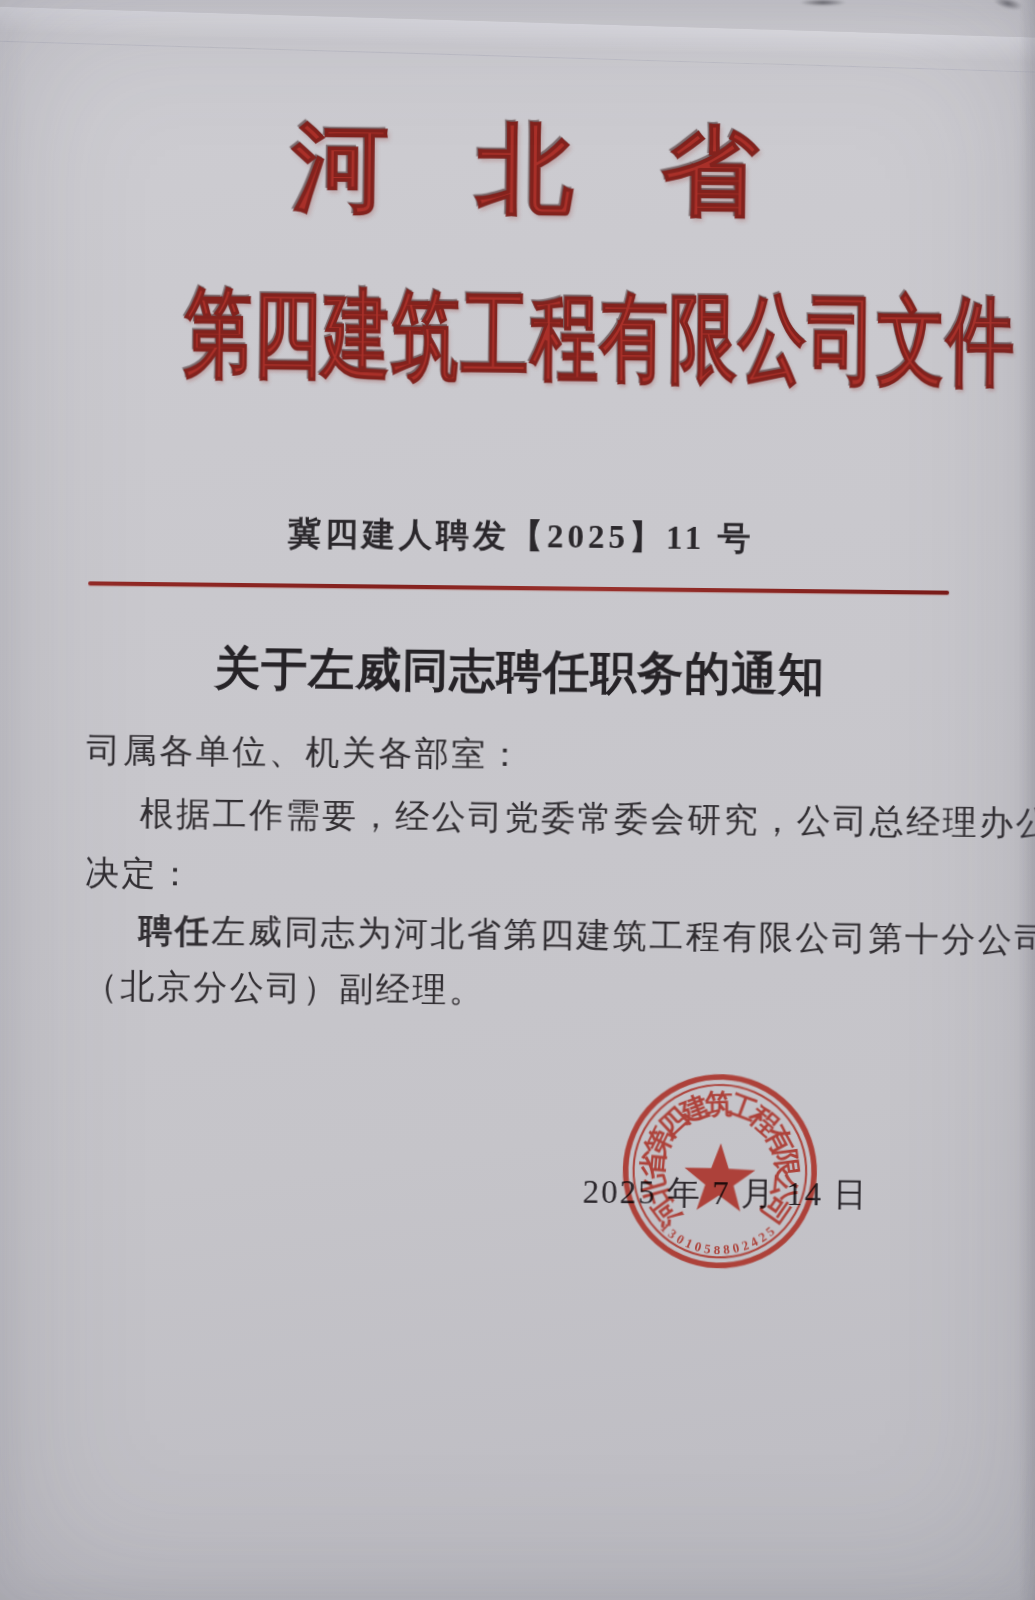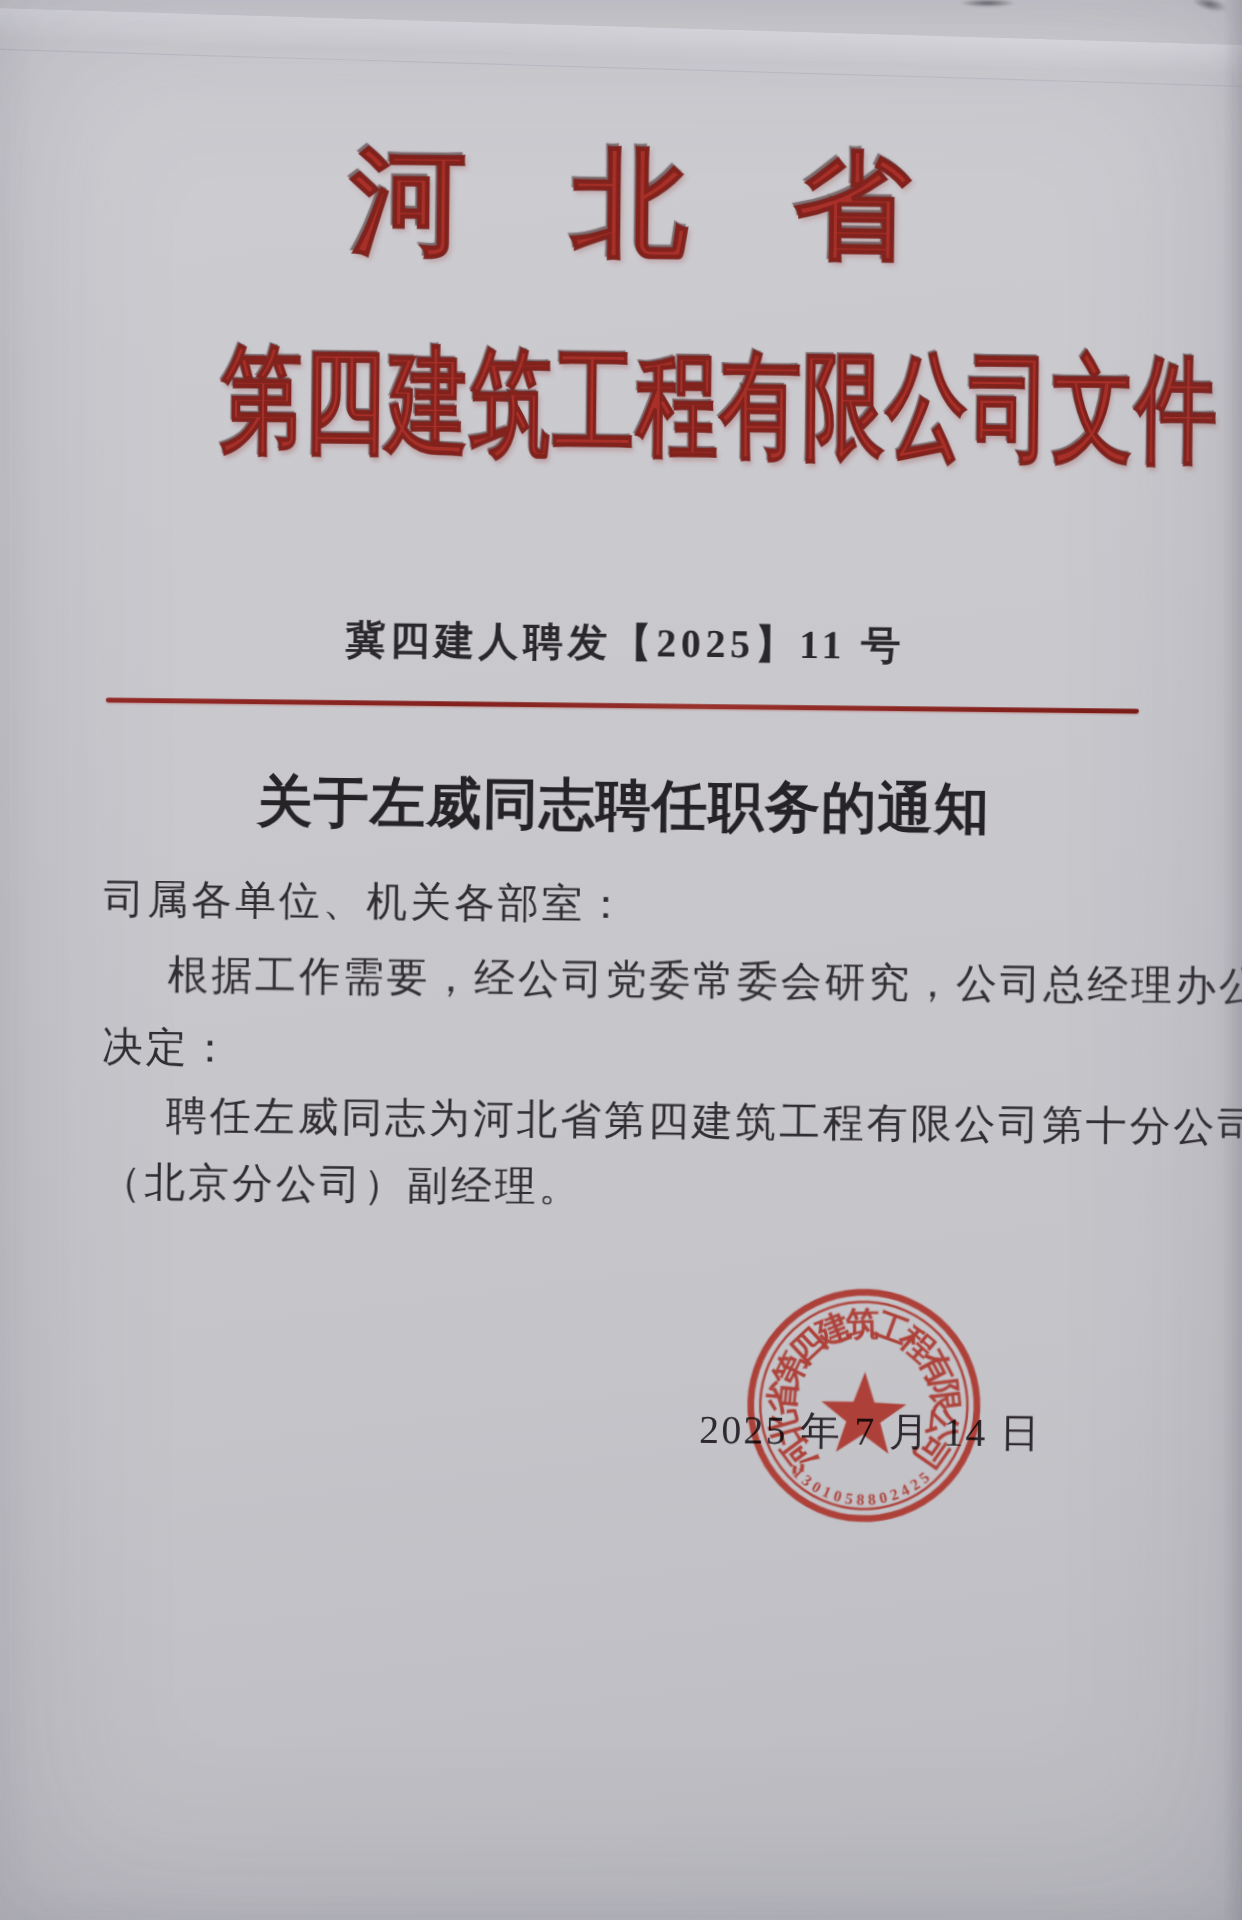--- a/index.html
+++ b/index.html
@@ -44,21 +44,21 @@
   .redline{position:absolute;top:586px;left:85px;width:861px;height:4px;border-radius:2px;
     background:linear-gradient(90deg,#932a26,var(--line-red) 35%,#99312c 58%,#7a1b18 100%);
     box-shadow:0 1px 1px rgba(170,90,85,.45);}
 
   .title{position:absolute;top:641px;left:0;width:100%;text-align:center;
     font-size:46px;font-weight:bold;color:#262327;letter-spacing:1px;}
 
   .bline{position:absolute;left:85px;width:870px;font-size:34px;line-height:1.3;
     color:var(--ink);letter-spacing:2.5px;white-space:nowrap;}
   .bline.indent{left:139px;}
-  .lead-bold{font-weight:normal;}
+  .lead-bold{font-weight:bold;}
 
   .date{position:absolute;top:1169px;left:586px;font-size:33px;letter-spacing:2px;
     color:#2c282d;white-space:nowrap;}
 
   .seal{position:absolute;top:1057px;left:611px;width:224px;height:224px;
     mix-blend-mode:multiply;opacity:.93;transform:rotate(1.5deg);color:var(--seal-red);}
   .seal svg{width:100%;height:100%;display:block;filter:blur(.3px);}
   .seal text{font-family:"Liberation Serif","DejaVu Serif",serif;}
 </style>
 </head>

